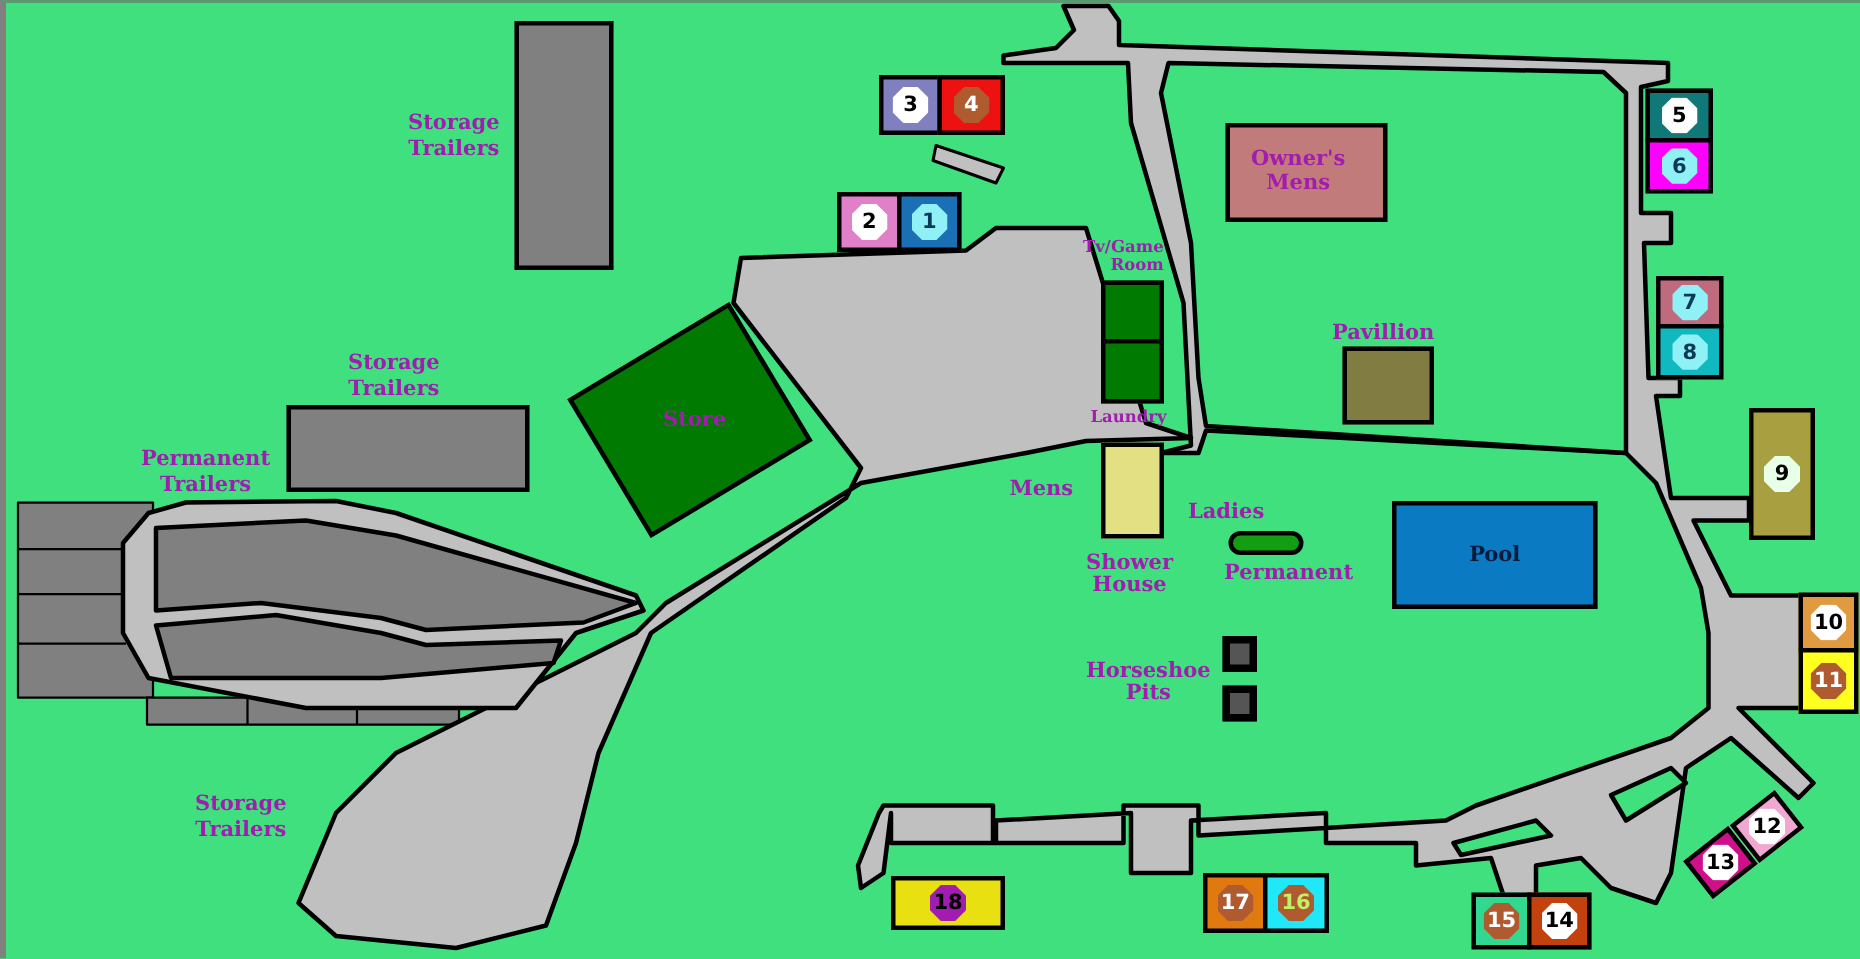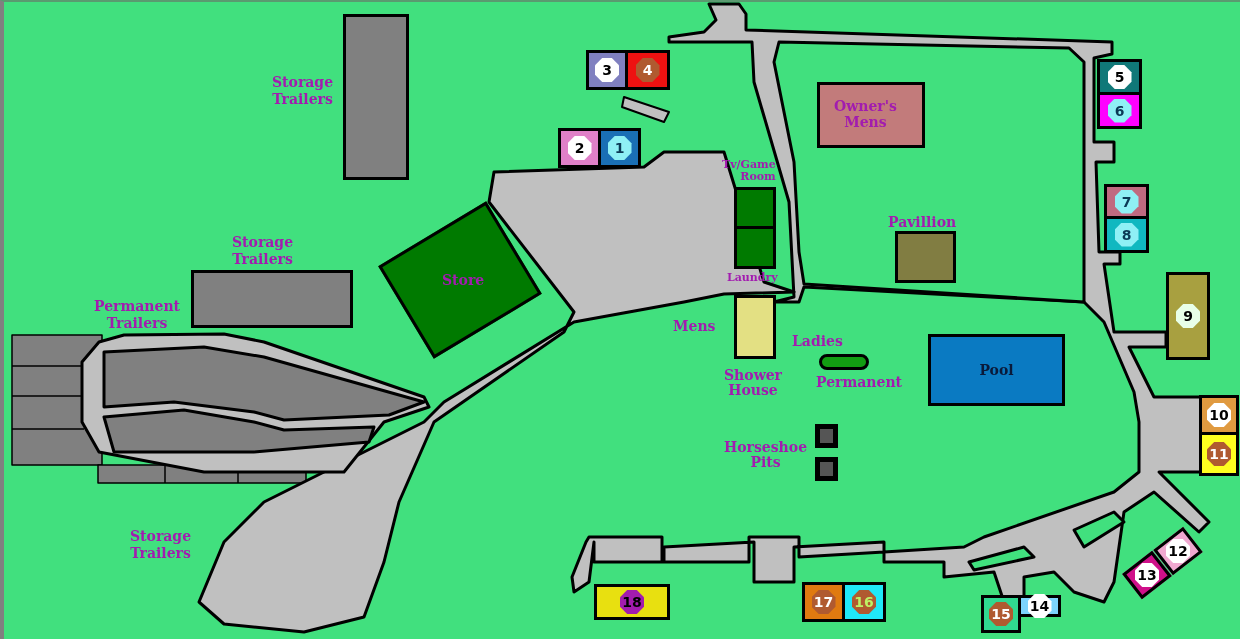--- a/index.html
+++ b/index.html
@@ -132,21 +132,21 @@
   <div class="site" style="left:1155px;top:533px;width:38px;height:32px;background:#f0a8d0;transform:rotate(-38deg);">
       <div class="oct" style="background:#fff;color:#000;transform:rotate(38deg);">12</div>
     </div>
   <div class="site" style="left:1124px;top:557px;width:38px;height:32px;background:#d0108a;transform:rotate(-38deg);">
       <div class="oct" style="background:#fff;color:#000;transform:rotate(38deg);">13</div>
     </div>
 
   <div class="site" style="left:977px;top:593px;width:40px;height:38px;background:#30d890;">
       <div class="oct" style="background:#b05a30;color:#fff;">15</div>
     </div>
-  <div class="site" style="left:1014px;top:593px;width:43px;height:22px;background:#7dd3fc;">
+  <div class="site" style="left:1014px;top:593px;width:43px;height:38px;background:#c2410c;">
       <div class="oct" style="background:#fff;color:#000;">14</div>
     </div>
 
   <div class="site" style="left:798px;top:580px;width:43px;height:40px;background:#e07a10;align-items:center;">
       <div class="oct" style="background:#b05a30;color:#fff;">17</div>
     </div>
   <div class="site" style="left:838px;top:580px;width:44px;height:40px;background:#20e8f8;">
       <div class="oct" style="background:#b05a30;color:#bef264;">16</div>
     </div>
 

